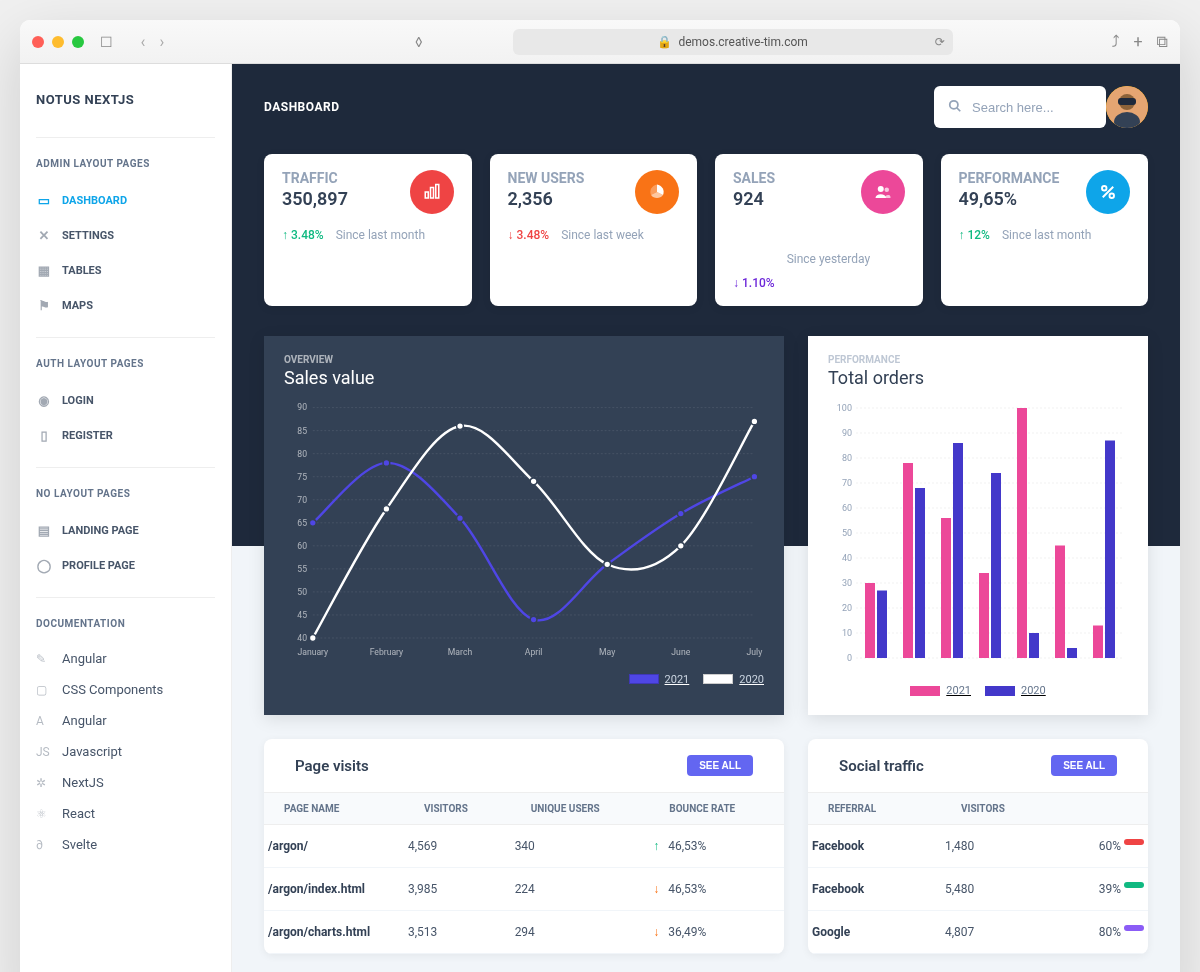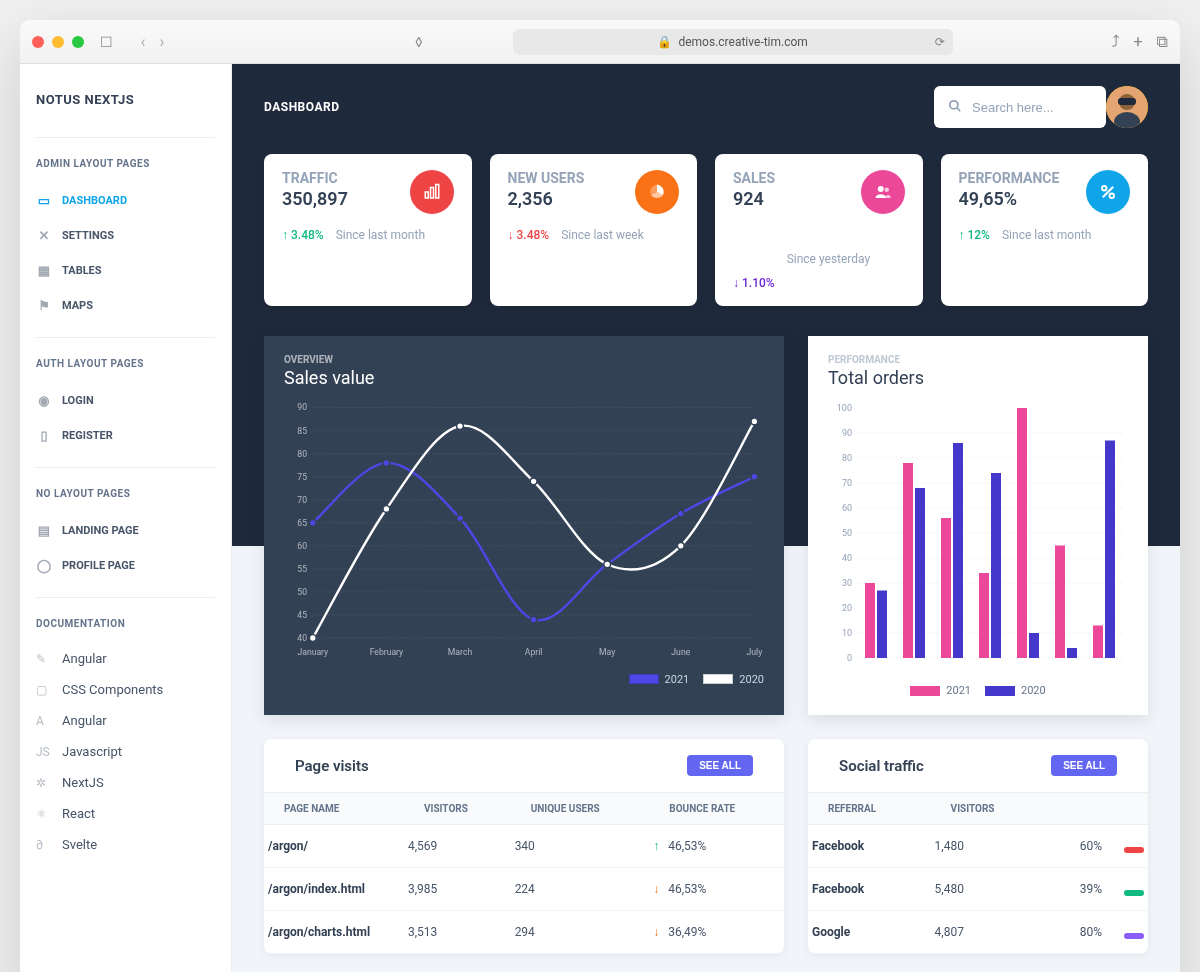--- a/index.html
+++ b/index.html
@@ -48,35 +48,35 @@
 .delta.warn { color: #6d28d9; margin-top: 48px; }
 .charts-row { display: grid; grid-template-columns: 1fr 340px; gap: 24px; margin: -210px 32px 0; }
 .chart-card { border-radius: 0; padding: 18px 20px; box-shadow: 0 4px 16px rgba(0,0,0,0.1); }
 .chart-card.dark { background: #334155; color: #fff; }
 .chart-card.light { background: #fff; }
 .chart-overline { font-size: 10px; font-weight: 700; text-transform: uppercase; opacity: 0.6; }
 .chart-title { font-size: 18px; font-weight: 400; margin-top: 2px; margin-bottom: 10px; }
 .chart-card.light .chart-title { color: #334155; }
 .chart-card.light .chart-overline { color: #94a3b8; }
 .chart-svg { width: 100%; display: block; }
-.legend { display: flex; gap: 14px; justify-content: flex-end; margin-top: 6px; }
+.legend { display: flex; gap: 14px; justify-content: flex-end; margin-top: 6px; text-decoration: underline; }
 .legend-item { display: flex; align-items: center; gap: 6px; font-size: 11px; }
 .legend-swatch { width: 30px; height: 10px; }
 .tables-row { display: grid; grid-template-columns: 1fr 340px; gap: 24px; margin: 24px 32px 0; }
 .table-card { background: #fff; border-radius: 8px; box-shadow: 0 2px 8px rgba(0,0,0,0.06); overflow: hidden; }
 .table-header { display: flex; justify-content: space-between; align-items: center; padding: 16px 31px; }
 .table-title { font-size: 15px; font-weight: 600; color: #334155; }
 .see-all { background: #6366f1; color: #fff; border: none; border-radius: 4px; padding: 5px 12px; font-size: 10px; font-weight: 700; text-transform: uppercase; cursor: pointer; }
 .tbl { width: 100%; border-collapse: collapse; font-size: 12px; }
 .tbl th { text-align: left; font-size: 10px; font-weight: 700; color: #64748b; text-transform: uppercase; padding: 10px 20px; background: #f8fafc; border-top: 1px solid #eee; border-bottom: 1px solid #eee; }
 .tbl td { padding: 14px 4px; color: #475569; border-bottom: 1px solid #f1f5f9; }
 .tbl td.bold { font-weight: 700; color: #334155; }
 .arrow-up { color: #10b981; }
 .arrow-down { color: #f97316; }
-.pct-cell { display: flex; align-items: flex-end; gap: 22px; justify-content: flex-end; }
+.pct-cell { display: flex; align-items: flex-start; gap: 3px; justify-content: flex-end; }
 .pill { width: 20px; height: 6px; border-radius: 3px; }
 </style>
 </head>
 <body>
 
 <div class="window">
 
   <div class="chrome">
     <div class="traffic">
       <div class="dot r"></div>

